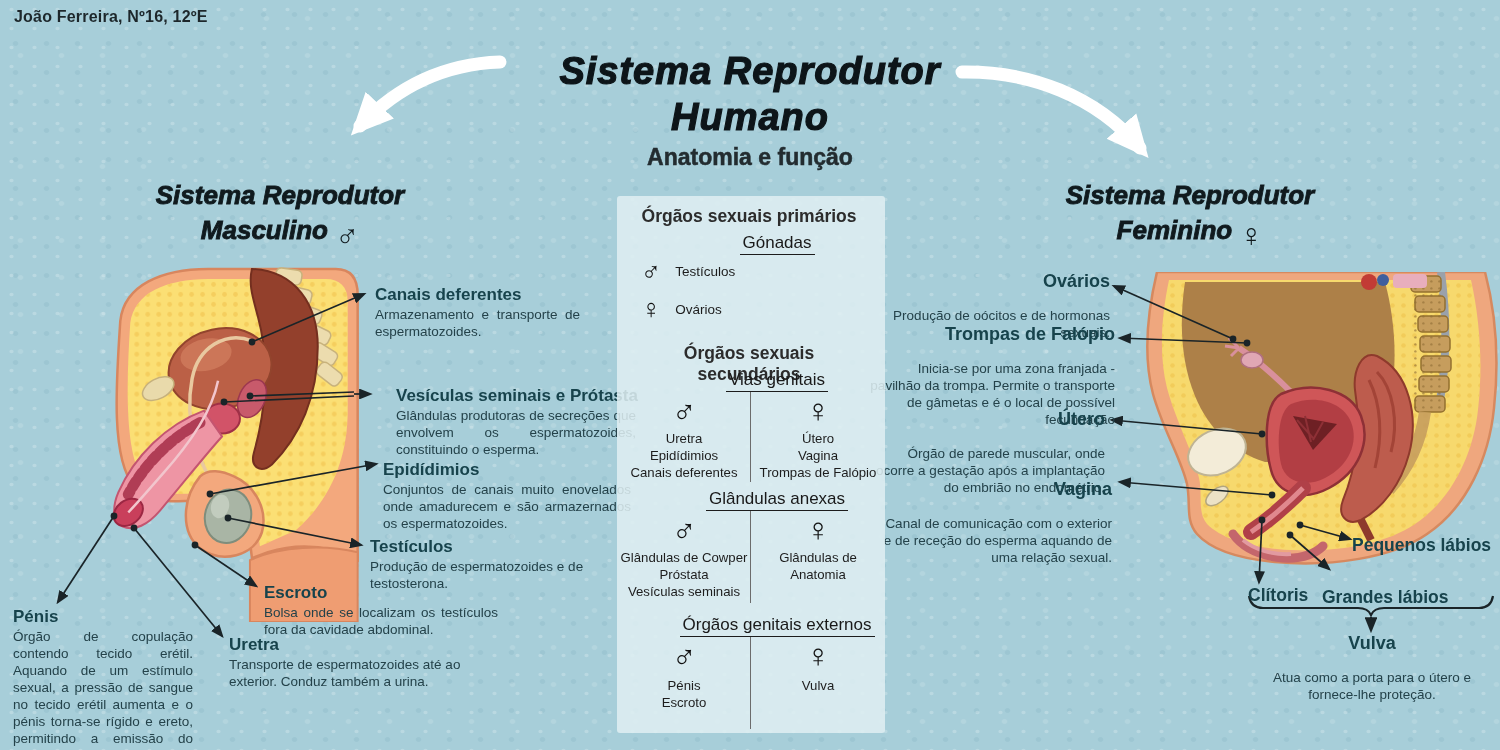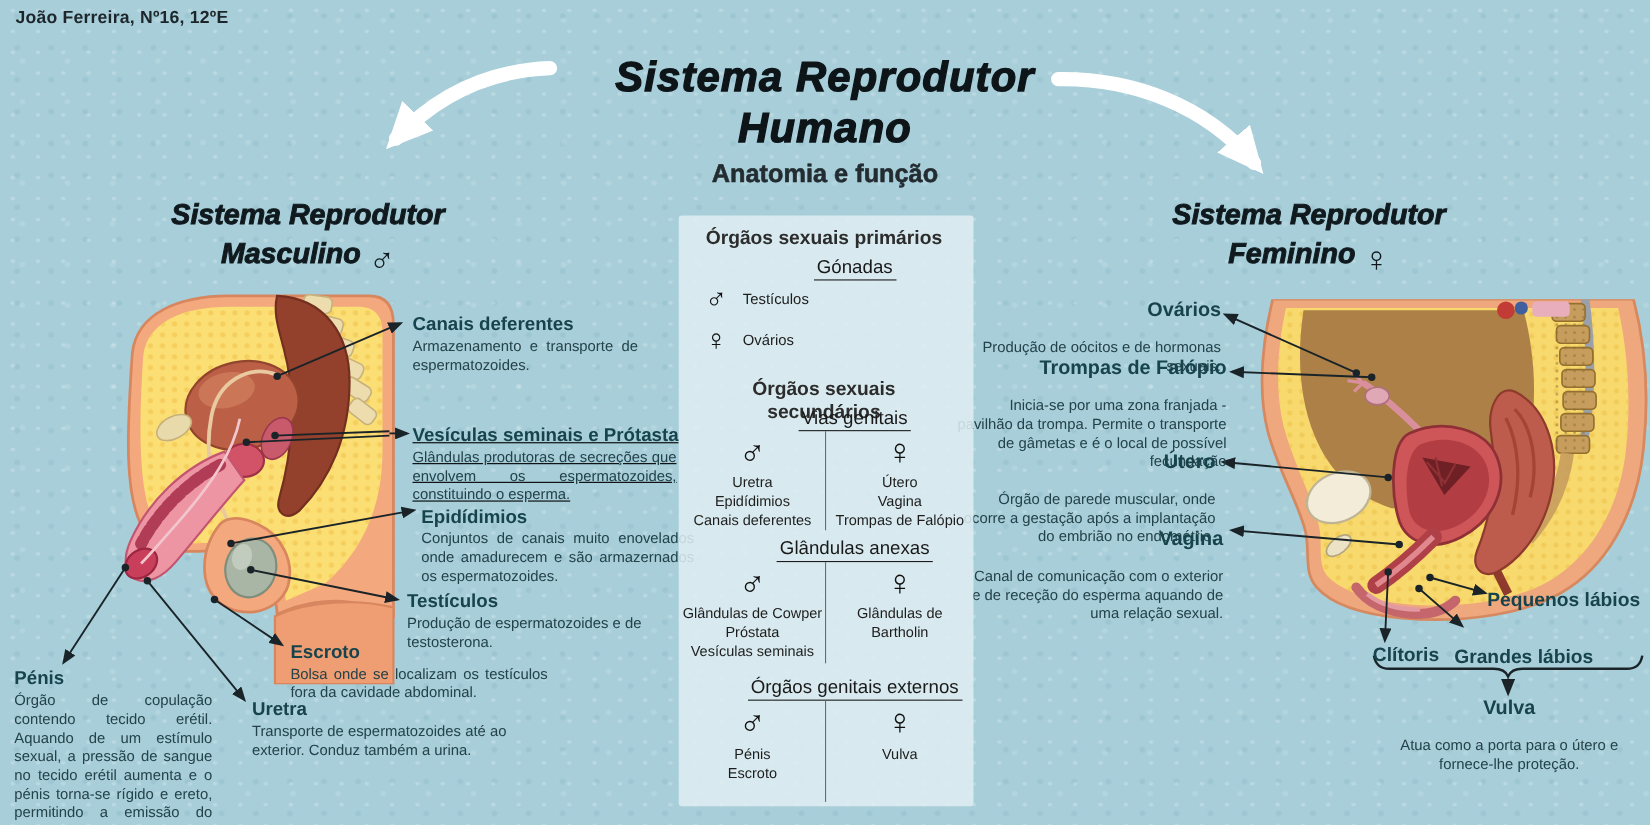--- a/index.html
+++ b/index.html
@@ -25,21 +25,21 @@
   .male-title{left:110px;top:179px;}
   .female-title{left:1020px;top:179px;}
   .gender-inline{font-size:32px;font-style:normal;position:relative;top:7px;-webkit-text-stroke:0;font-weight:bold;}
   
   .mh{font-size:17px;font-weight:bold;color:#17434c;white-space:nowrap;}
   .md{font-size:13.5px;line-height:1.26;color:#24424a;text-align:justify;}
   .md.left{text-align:left;}
   .fh{font-size:18px;font-weight:bold;color:#17434c;text-align:right;}
   .fd{font-size:13.5px;line-height:1.27;color:#24424a;text-align:right;}
   .ml0{left:375px;top:285px;width:205px;}
-  .ml1{left:375px;top:386px;width:240px;text-decoration:underline;}
+  .ml1{left:396px;top:386px;width:240px;}
   .ml2{left:383px;top:460px;width:248px;}
   .ml3{left:370px;top:537px;width:218px;}
   .ml4{left:264px;top:583px;width:234px;}
   .ml5{left:13px;top:607px;width:180px;}
   .ml6{left:229px;top:635px;width:258px;}
   .mh + .md{margin-top:1px;}
   .fl0{left:880px;top:271px;width:230px;}
   .fl1{left:865px;top:324px;width:250px;}
   .fl2{left:875px;top:409px;width:230px;}
   .fl3{left:875px;top:479px;width:237px;}
@@ -316,21 +316,21 @@
     <div class="pc p-sub" style="top:293px"><span>Glândulas anexas</span></div>
     <div class="col-sym" style="top:317px;left:0">♂</div>
     <div class="col-sym" style="top:317px;left:134px">♀</div>
     <div class="vdiv" style="top:315px;height:92px"></div>
     <div class="col-list" style="top:353px;left:0">
       <span>Glândulas de Cowper</span>
       <span>Próstata</span>
       <span>Vesículas seminais</span>
     </div>
     <div class="col-list" style="top:353px;left:134px">
-      <span class="narrow">Glândulas de Bartholin</span>
+      <span class="narrow">Glândulas de Anatomia</span>
     </div>
 
     <div class="pc p-sub" style="top:419px"><span>Órgãos genitais externos</span></div>
     <div class="col-sym" style="top:443px;left:0">♂</div>
     <div class="col-sym" style="top:443px;left:134px">♀</div>
     <div class="vdiv" style="top:441px;height:92px"></div>
     <div class="col-list" style="top:481px;left:0">
       <span>Pénis</span>
       <span>Escroto</span>
     </div>

